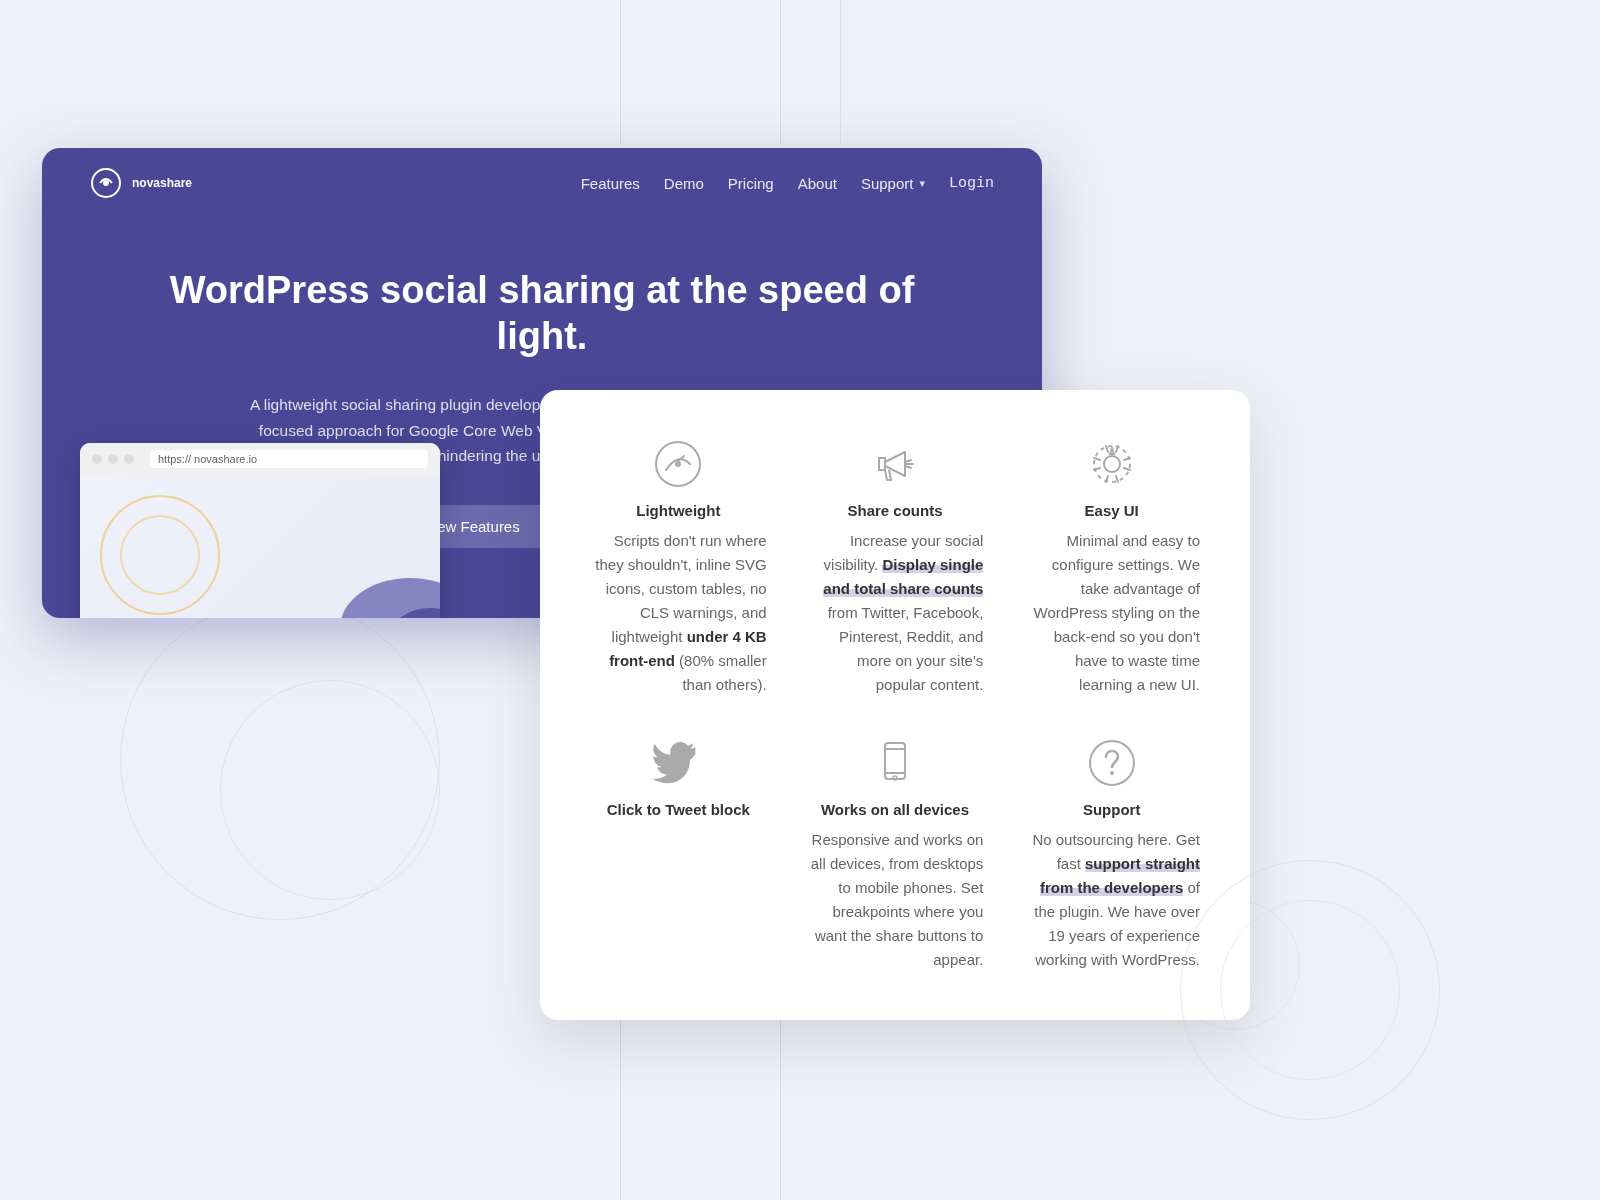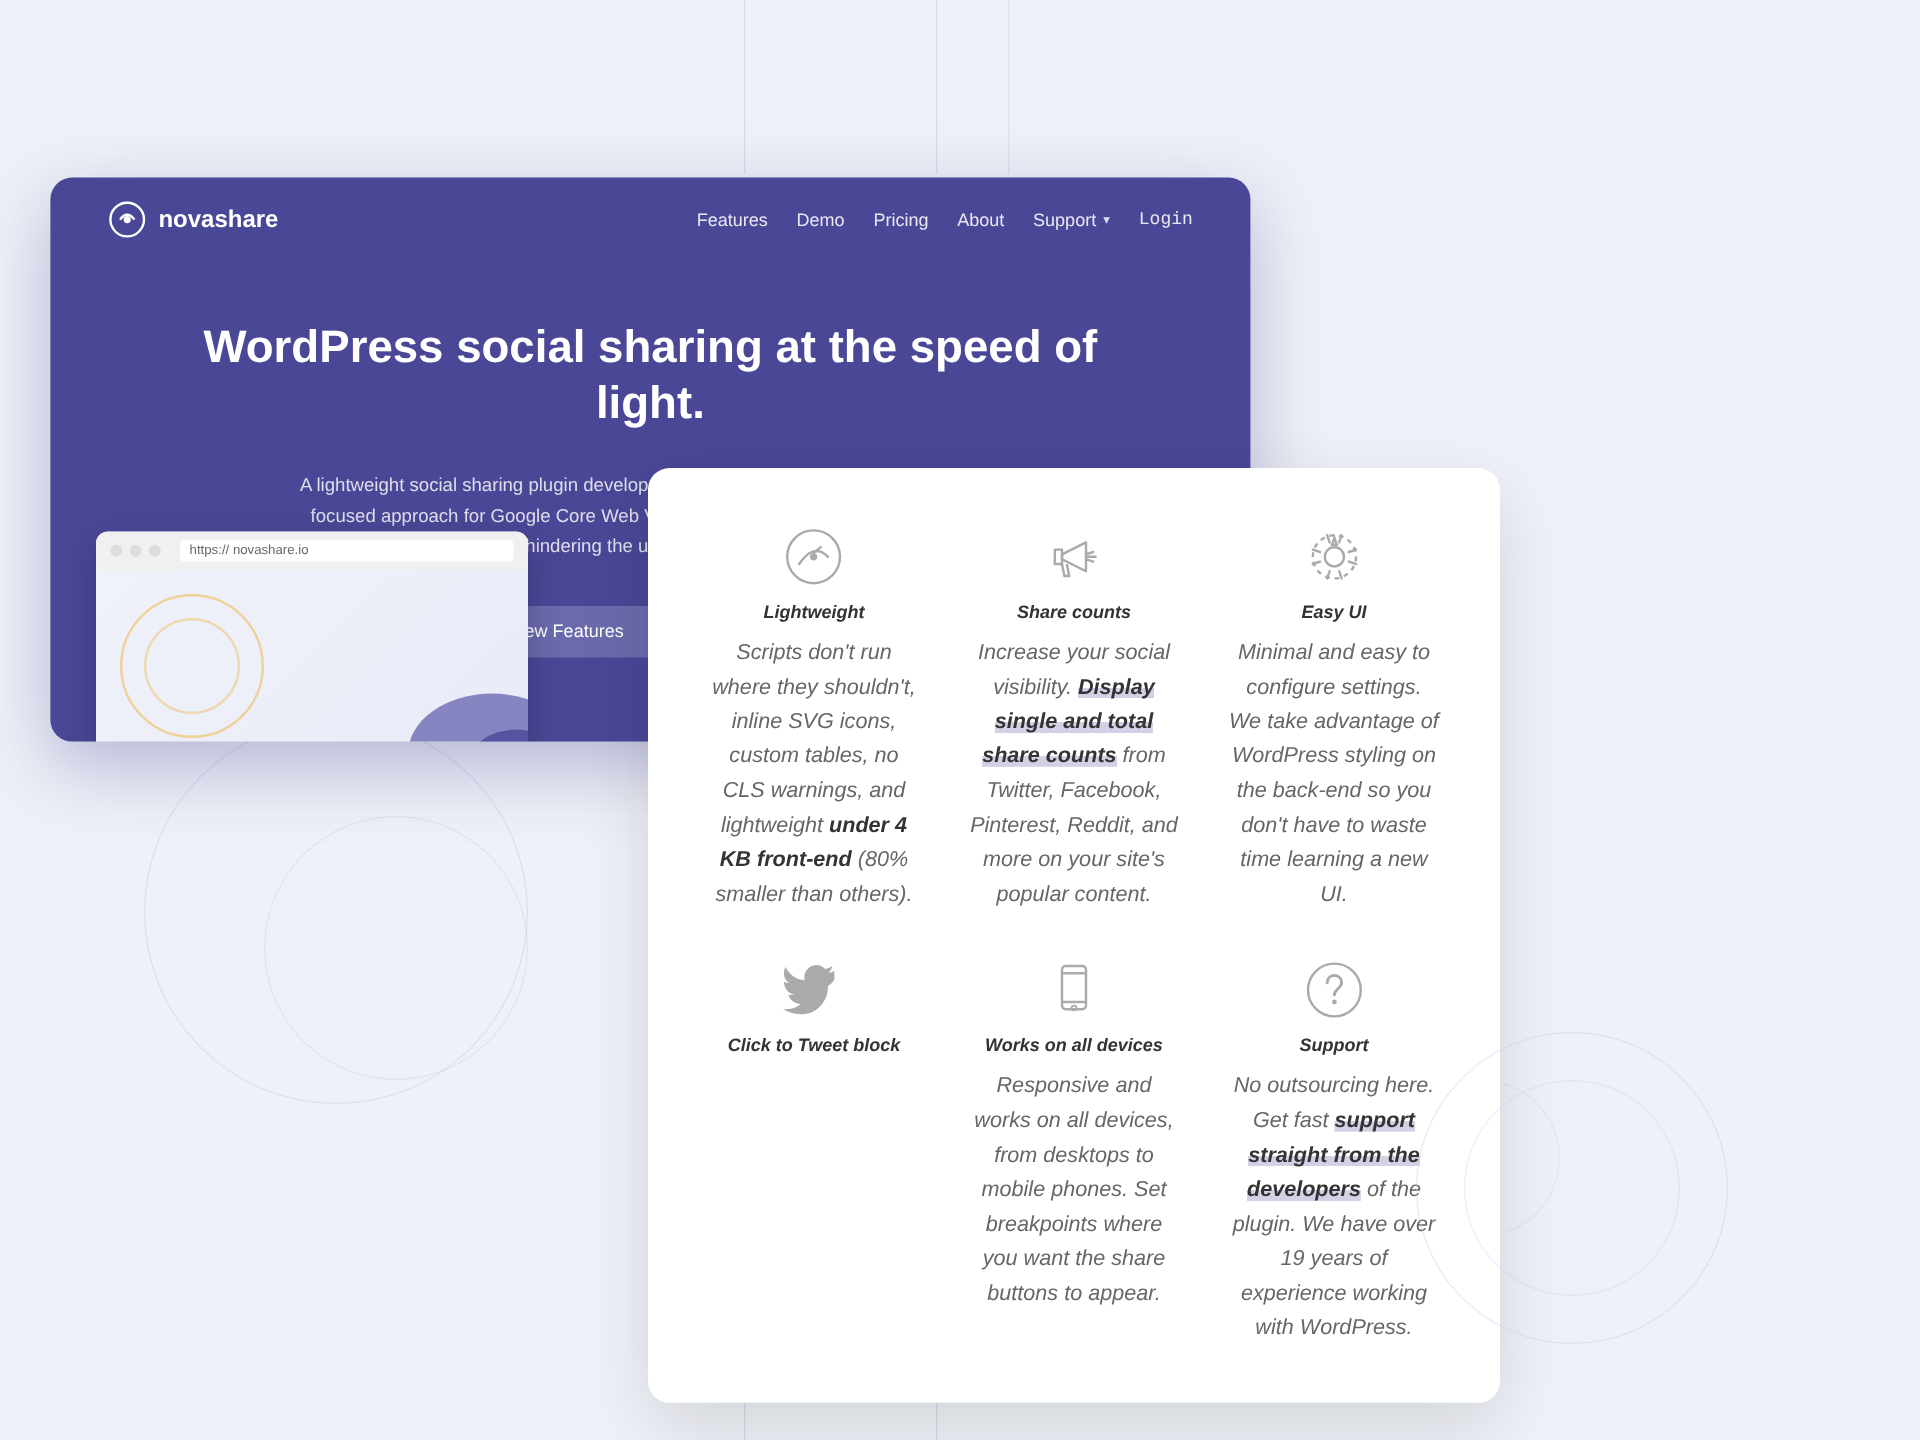--- a/index.html
+++ b/index.html
@@ -45,21 +45,21 @@
       display: flex;
       align-items: center;
       gap: 10px;
     }
     .logo-icon {
       width: 32px;
       height: 32px;
     }
     .logo-text {
       color: #fff;
-      font-size: 20px;
+      font-size: 12px;
       font-weight: 600;
     }
     .nav-links {
       display: flex;
       align-items: center;
       gap: 24px;
     }
     .nav-link {
       color: rgba(255,255,255,0.88);
       font-size: 15px;
@@ -175,45 +175,44 @@
       width: 710px;
       background: #fff;
       border-radius: 18px;
       padding: 48px 50px;
       box-shadow: 0 20px 60px rgba(0,0,0,0.12);
     }
     .features-grid {
       display: grid;
       grid-template-columns: 1fr 1fr 1fr;
       gap: 40px 40px;
-      font-style: italic;
     }
     .feature-item {
       display: flex;
       flex-direction: column;
       align-items: center;
       text-align: center;
     }
     .feature-icon {
       width: 52px;
       height: 52px;
       margin-bottom: 12px;
       color: #aaa;
     }
     .feature-title {
       font-size: 15px;
       font-weight: 700;
       color: #333;
       margin-bottom: 10px;
     }
     .feature-desc {
-      font-size: 18px;
+      font-size: 15px;
       color: #666;
       line-height: 1.6;
-      text-align: center;
+      text-align: right;
     }
     .feature-desc strong {
       font-weight: 700;
       color: #333;
     }
     .feature-desc a {
       color: #4a4797;
       text-decoration: underline;
       font-weight: 700;
     }

